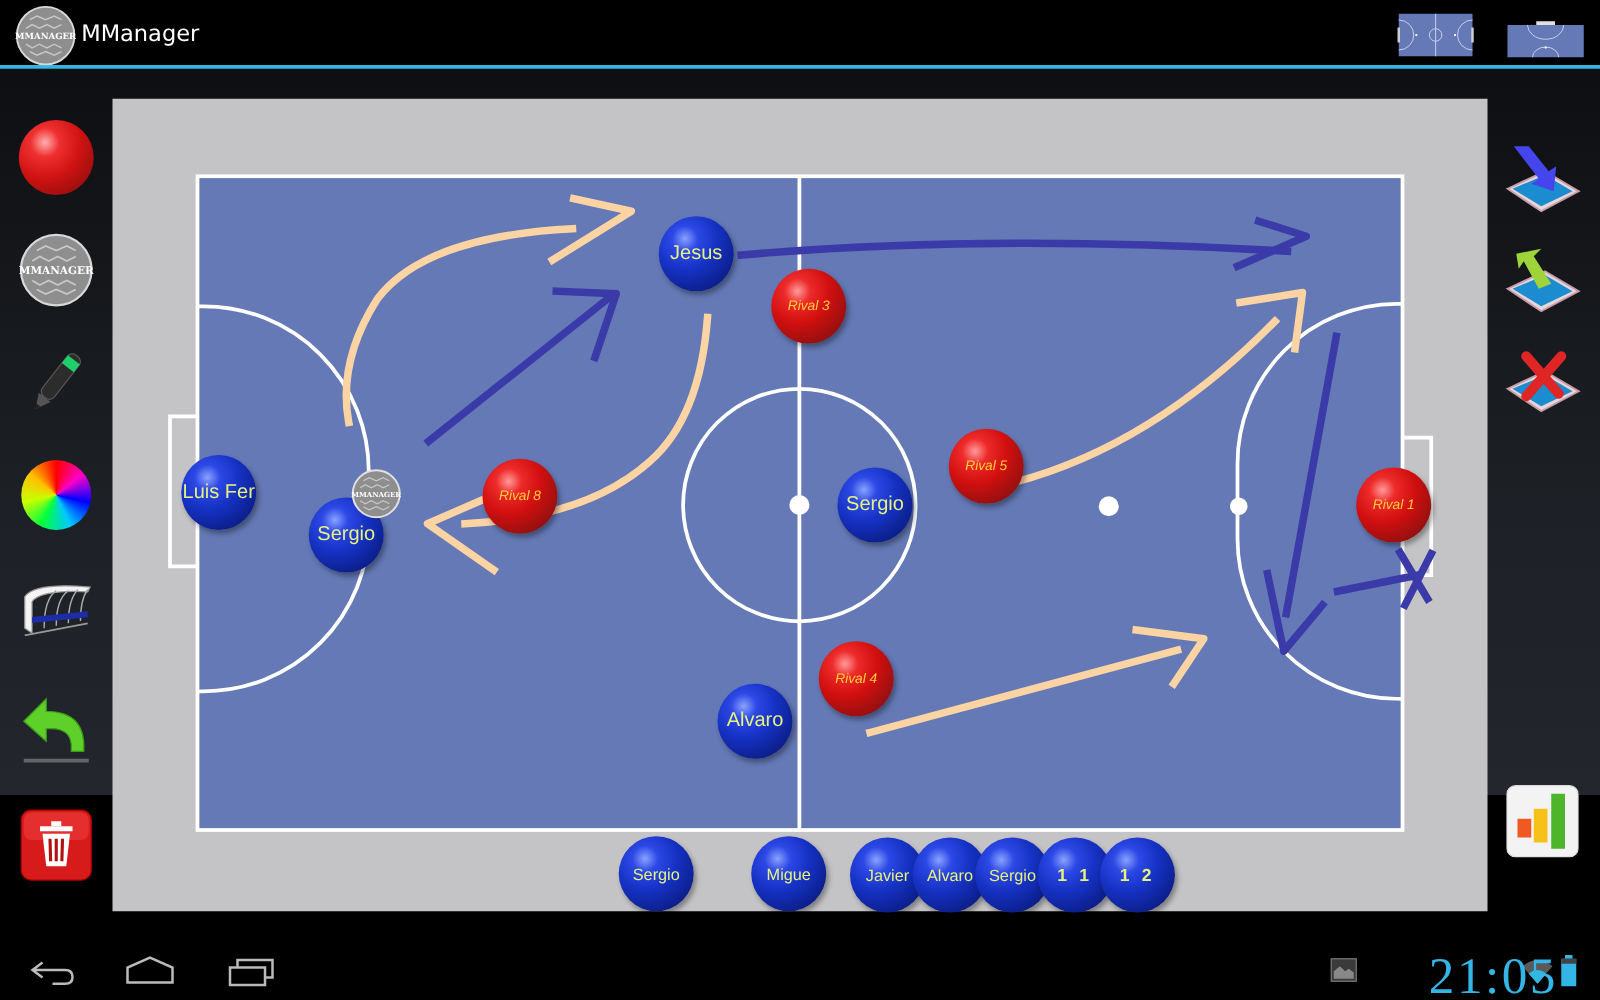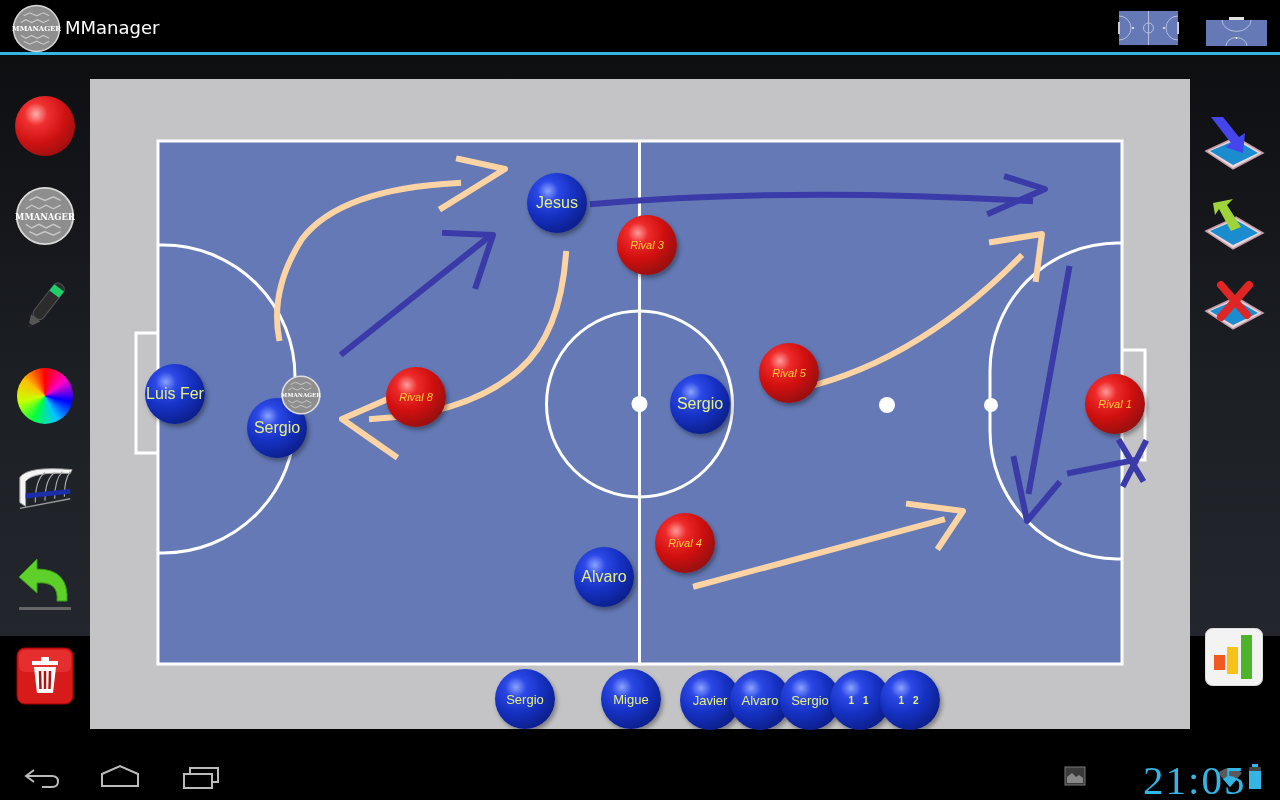--- a/index.html
+++ b/index.html
@@ -17,21 +17,21 @@
   .righttool { position: absolute; left: 1203px; width: 62px; height: 62px; cursor: pointer; }
 
   
   .field-wrap { position: absolute; left: 90px; top: 79px; width: 1100px; height: 650px; background: #c4c3c6; }
   .field-svg { position: absolute; left: 0; top: 0; }
 
   .player { position: absolute; width: 60px; height: 60px; margin-left: -30px; margin-top: -30px; border-radius: 50%; display: flex; align-items: center; justify-content: center; font-family: "Liberation Sans", sans-serif; font-size: 16px; text-align: center; cursor: grab; overflow: hidden; white-space: nowrap; }
   .player.blue { background: radial-gradient(circle at 35% 30%, #8aa2ff 0%, #2c48e6 18%, #1531c2 45%, #0b1d86 80%, #0a1560 100%); color: #e6f27c; box-shadow: 2px 3px 4px rgba(0,0,0,0.35); }
   .player.red { background: radial-gradient(circle at 35% 30%, #ff9a9a 0%, #ee2a2a 18%, #d10f0f 45%, #901010 80%, #6a0d0d 100%); color: #ffcf3a; box-shadow: 2px 3px 4px rgba(0,0,0,0.35); font-size: 11px; font-style: italic; }
   .player.bench { font-size: 13px; }
-  .player.num { font-size: 10px; letter-spacing: 3px; font-weight: bold; }
+  .player.num { font-size: 14px; letter-spacing: 3px; font-weight: bold; }
 
   .ball { position: absolute; width: 40px; height: 40px; margin-left: -20px; margin-top: -20px; cursor: grab; }
 
   
   .sysbar { position: absolute; left: 0; top: 752px; width: 1280px; height: 48px; background: #000; }
   .navbtn { position: absolute; top: 10px; width: 44px; height: 30px; cursor: pointer; }
   .clock { position: absolute; left: 1143px; top: 756px; color: #33b5e5; font-family: Liberation Serif, serif; font-size: 41px; font-weight: 200; letter-spacing: 2px; }
 </style>
 </head>
 <body>

